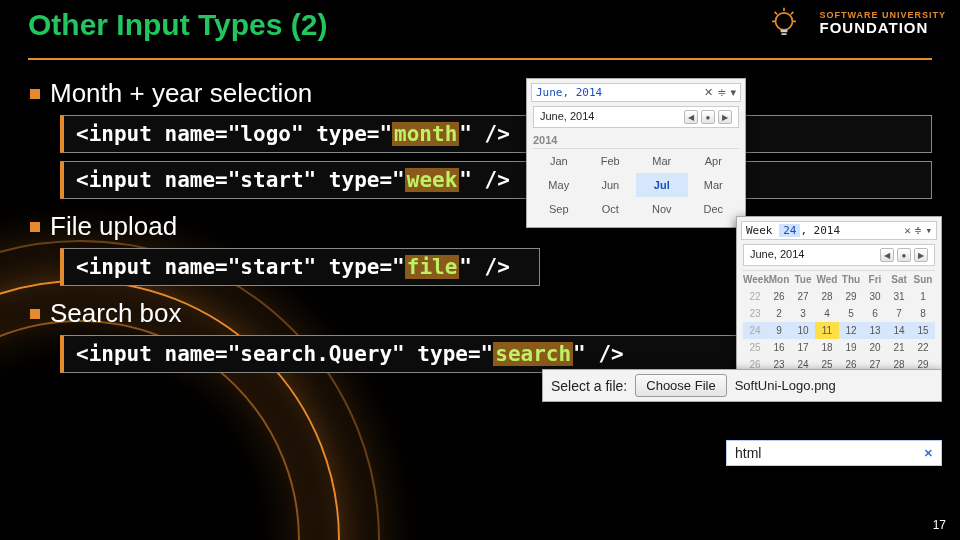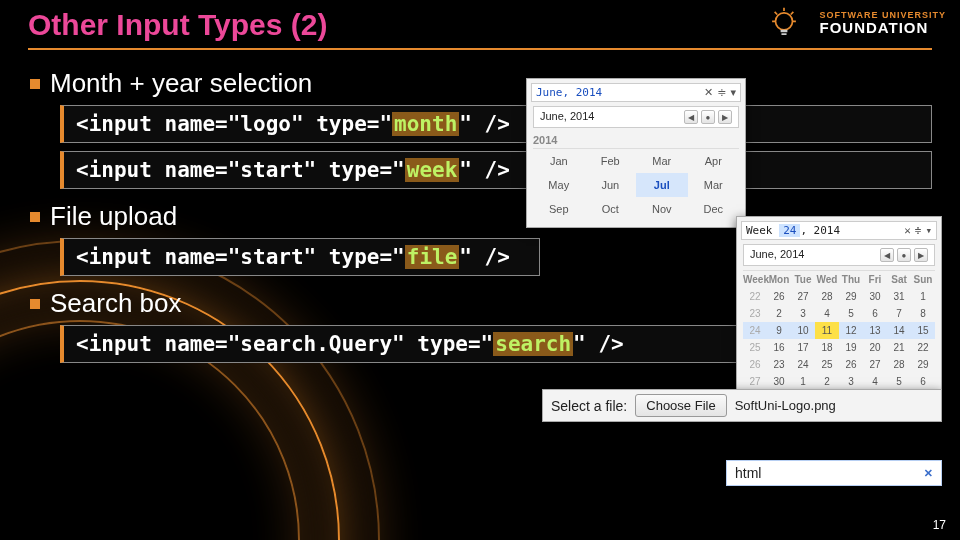--- a/index.html
+++ b/index.html
@@ -21,25 +21,25 @@
     border-radius: 50%;
     box-shadow: 0 0 40px 8px rgba(230,138,46,0.35), inset 0 0 40px 8px rgba(230,138,46,0.25);
     pointer-events: none;
   }
   .arc2 { left: -220px; bottom: -300px; width: 600px; height: 600px; opacity: .45; }
   .arc3 { left: -140px; bottom: -220px; width: 440px; height: 440px; opacity: .6; }
 
   .slide { position: absolute; inset: 0; padding: 8px 28px 0 28px; }
 
   .title {
-    color: #ec4899;
+    color: #22c55e;
     font-weight: 700;
     font-size: 30px;
     border-bottom: 2px solid #e68a2e;
-    padding-bottom: 6px;
+    padding-bottom: 16px;
     margin-bottom: 18px;
   }
 
   .bullet {
     display: flex;
     align-items: center;
     gap: 10px;
     font-size: 26px;
     margin: 12px 0 6px 2px;
   }
@@ -138,33 +138,33 @@
     display: grid; grid-template-columns: 24px repeat(7, 1fr);
     margin: 4px 6px 6px 6px; font-size: 10px; border-top: 1px solid #ddd;
   }
   .week-grid div { text-align: center; padding: 3px 0; color: #555; }
   .week-grid .hd { color: #888; font-weight: bold; }
   .week-grid .wk { color: #aaa; }
   .week-grid .hl-row div, .hl-row { background: #d6e6fb; }
 
   
   .mock-file {
-    right: 18px; top: 389px; width: 400px; display: flex; align-items: center;
+    right: 18px; top: 369px; width: 400px; display: flex; align-items: center;
     gap: 8px; padding: 4px 8px; background: #f3f3f3;
   }
   .mock-file .lbl { color: #222; font-size: 14px; }
   .mock-file .btn {
     border: 1px solid #999; background: linear-gradient(#fafafa,#e4e4e4);
     border-radius: 3px; padding: 3px 10px; font-size: 13px; color: #222;
   }
   .mock-file .fname { color: #222; font-size: 13px; }
 
   
   .mock-search {
-    right: 18px; top: 460px; width: 216px; display: flex; align-items: center;
+    right: 18px; top: 440px; width: 216px; display: flex; align-items: center;
     justify-content: space-between; padding: 4px 8px; background: #fff;
     border: 1px solid #b7cff3;
   }
   .mock-search .val { color: #222; font-size: 14px; }
   .mock-search .x { color: #3a6ecb; font-weight: bold; }
 </style>
 </head>
 <body>
 
 <div class="arc"></div>

